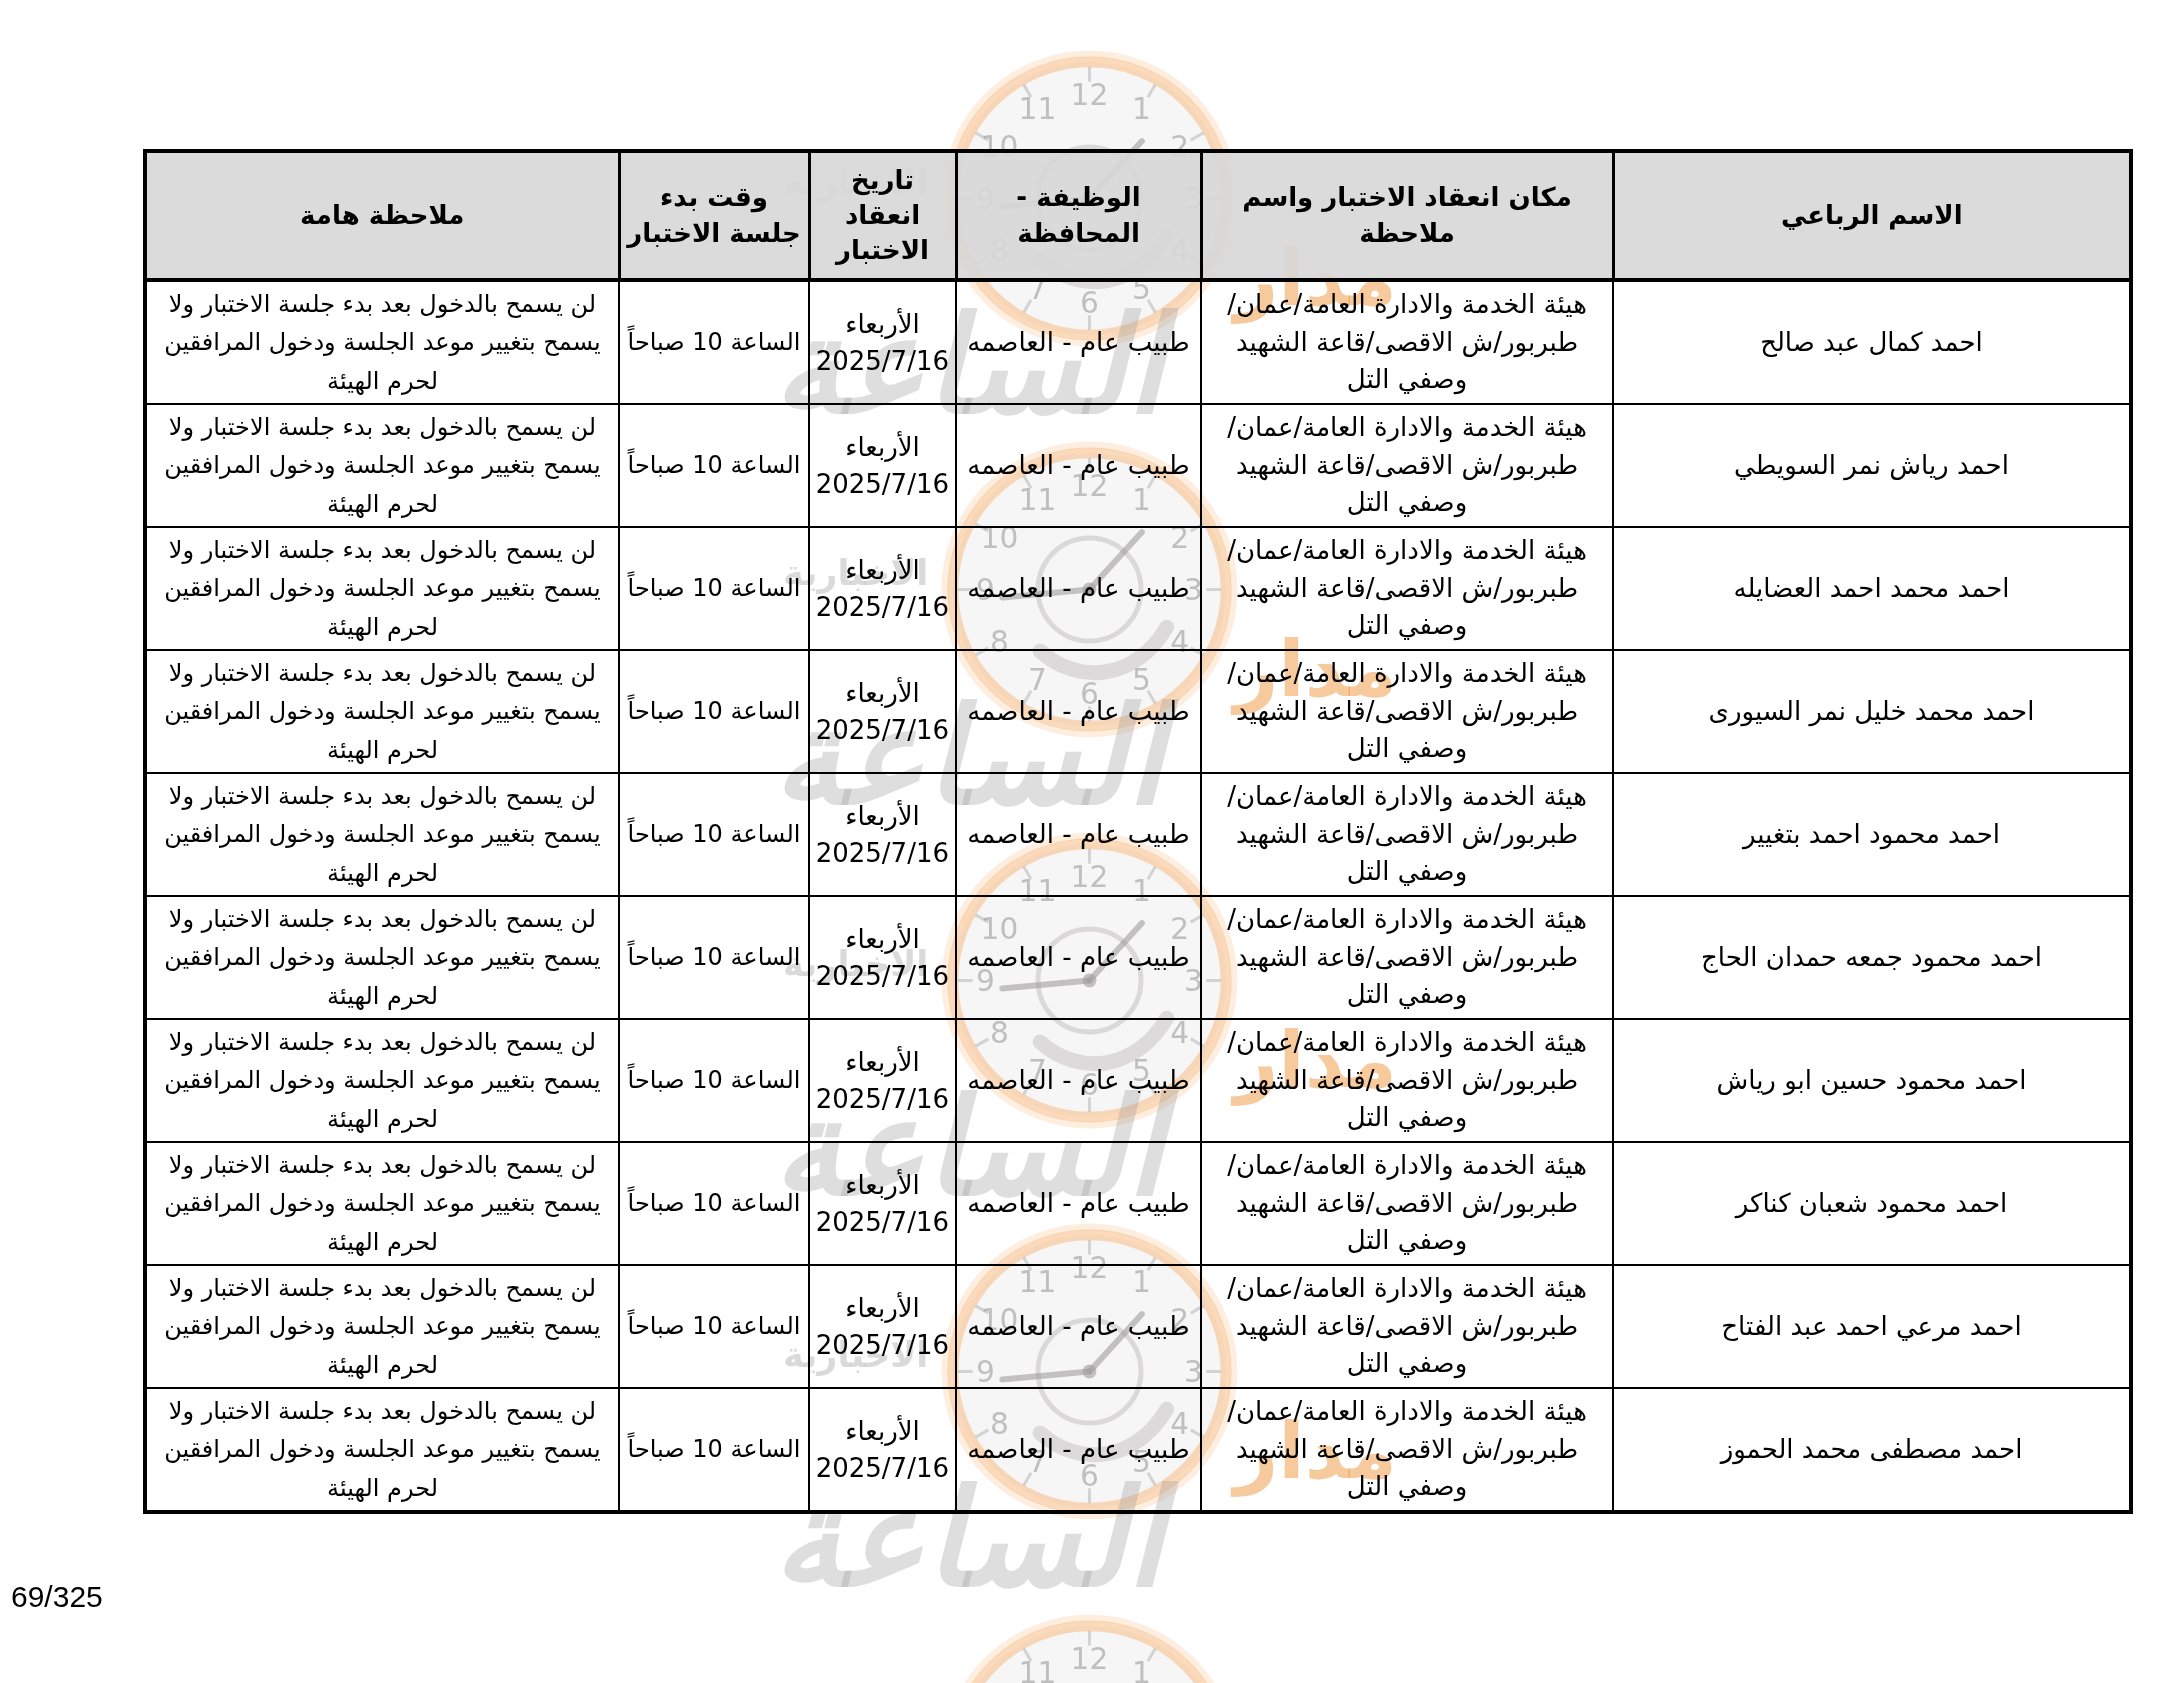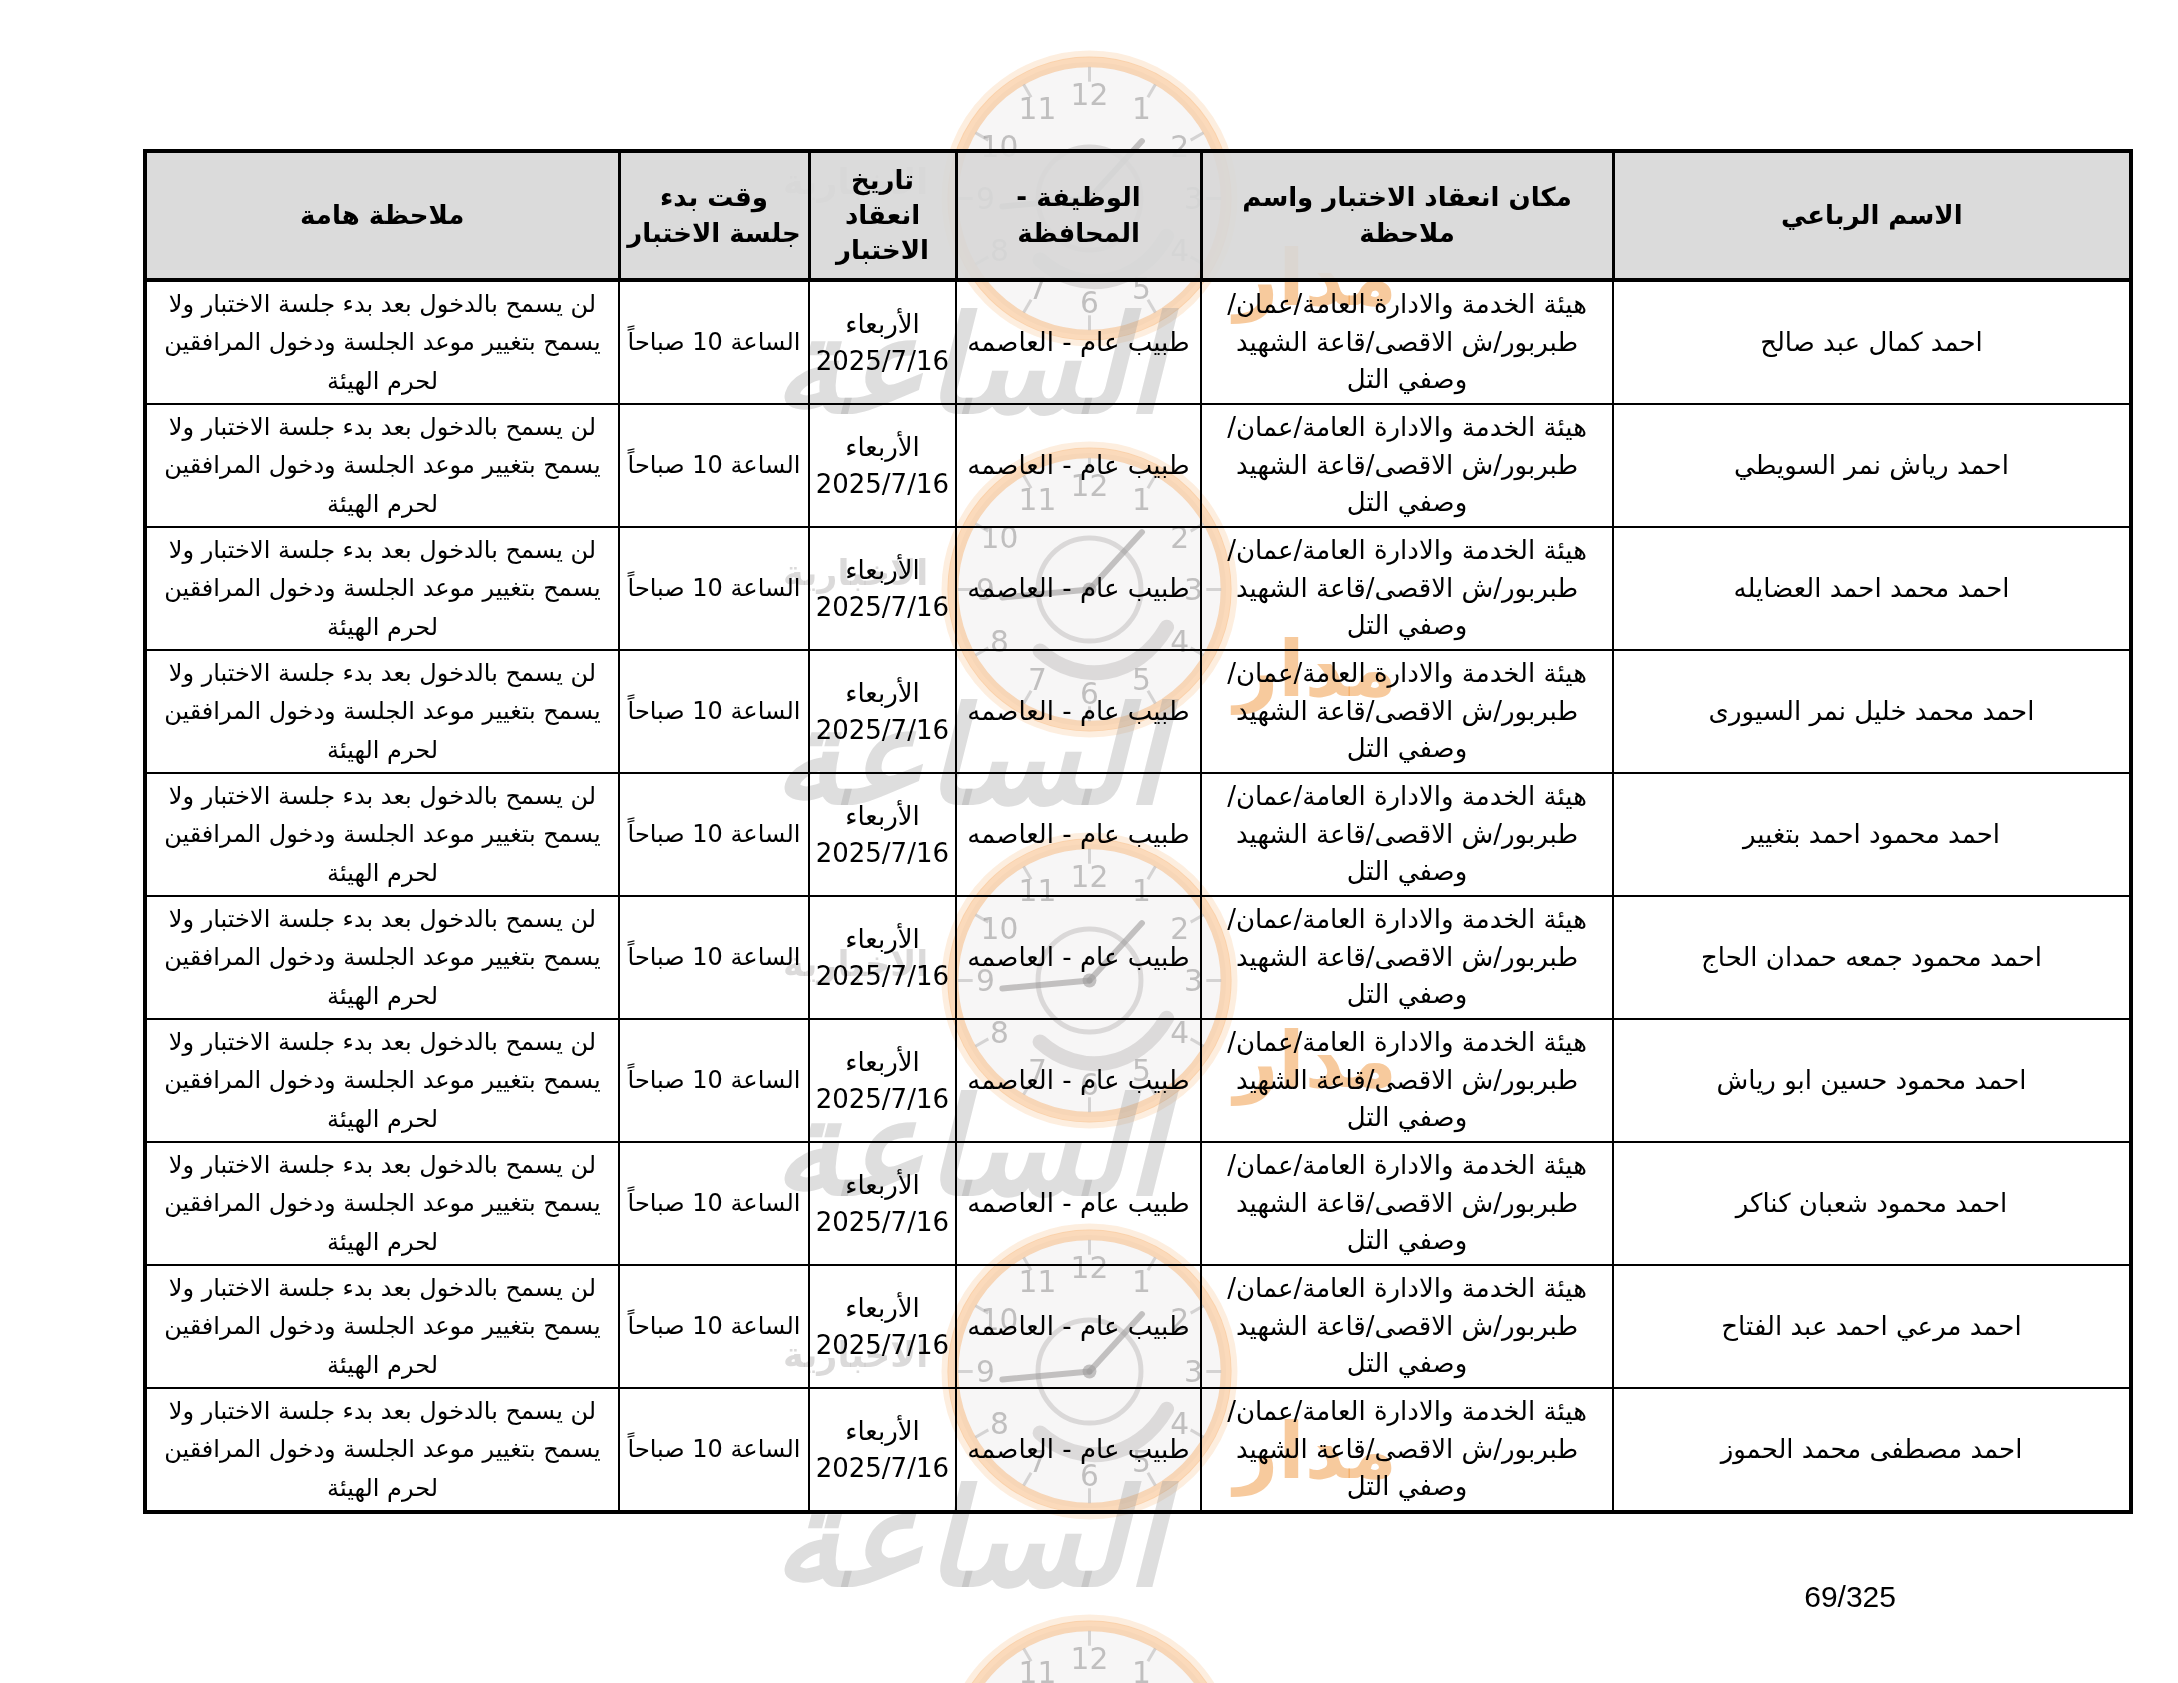--- a/index.html
+++ b/index.html
@@ -53,22 +53,22 @@
     text-align:center;vertical-align:middle;
     padding:2px 6px;height:117px;
   }
   #tbl td.c-note{font-size:24px;line-height:1.6;padding:2px 10px;}
   #tbl td.c-time{font-size:24px;padding:2px 1px;white-space:nowrap;}
   #tbl td.c-date{line-height:1.4;margin-left:31px;}
   .date-line{display:block;}
 
   
   .page-num{
-    position:absolute;left:0;top:1580px;width:1896px;
-    text-align:right;
+    position:absolute;left:11px;top:1580px;width:1896px;
+    text-align:left;
     font-family:"Liberation Sans", sans-serif;
     font-size:30px;color:#000;z-index:1;
   }
 </style>
 </head>
 <body>
 
 <div id="page">
 
   <svg width="0" height="0" style="position:absolute" aria-hidden="true">

